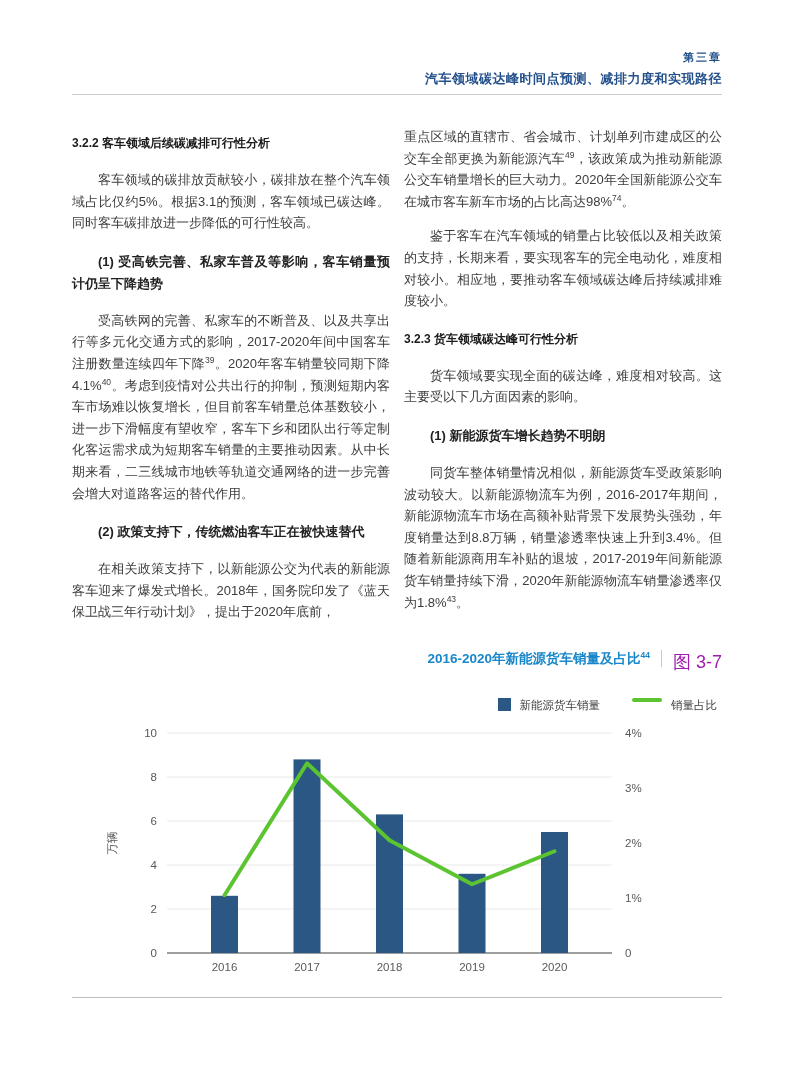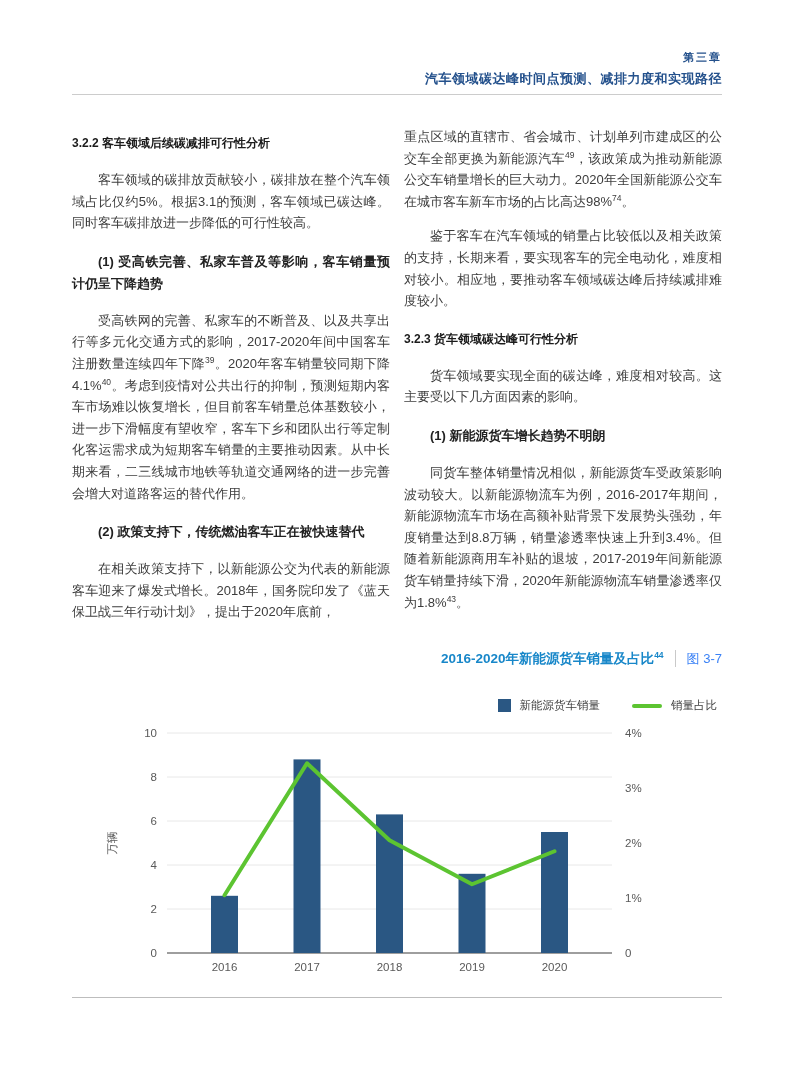--- a/index.html
+++ b/index.html
@@ -21,26 +21,26 @@
   .col p{margin:0 0 13px;}
   .indent{text-indent:2em;}
   .subhead{font-weight:700;color:#222222;text-indent:2em;margin:17px 0 15px;line-height:22px;}
   sup{font-size:8.5px;vertical-align:super;line-height:0;}
 
   
   .fig-title{position:absolute;top:636px;right:71px;display:flex;margin-top:14px;}
   .fig-title .t{color:#1887C9;font-weight:700;font-size:13.5px;}
   .fig-title sup{color:#1887C9;}
   .vd{width:1px;height:17px;background:#c9c9c9;margin:0 11px;}
-  .fig-label{color:#3b82f6;font-size:13px;}
+  .fig-label{color:#a21caf;font-size:18px;}
 
   
   .legend{position:absolute;top:698px;right:76px;display:flex;align-items:center;gap:32px;
           font-size:11.5px;color:#404040;}
-  .leg-item{display:flex;align-items:center;gap:9px;}
+  .leg-item{display:flex;gap:9px;}
   .swatch-bar{width:13px;height:13px;}
   .swatch-line{width:30px;height:4px;border-radius:2px;}
 
   
   .chart{position:absolute;left:72px;top:685px;}
   .chart text{font-size:11.5px;fill:#595959;}
 
   
   .rule-bottom{position:absolute;top:997px;left:72px;width:650px;height:1px;background:#bdbdbd;}
   .page-num{position:absolute;top:1014px;right:71px;color:#6CBE3C;font-weight:700;font-size:13px;}

